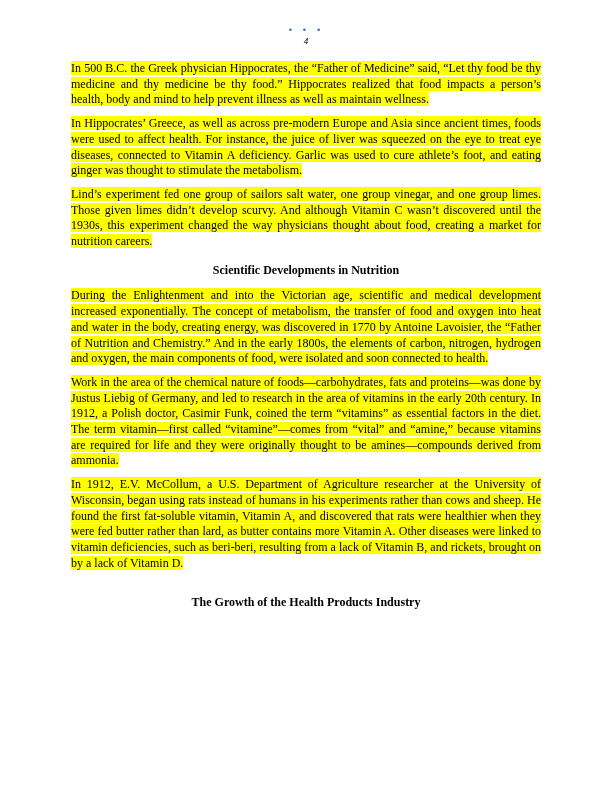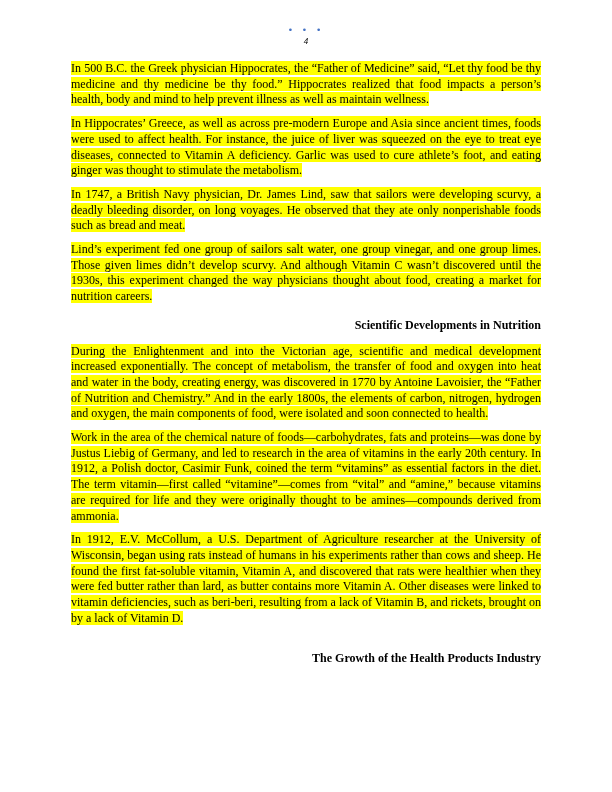--- a/index.html
+++ b/index.html
@@ -46,41 +46,40 @@
     text-align: justify;
   }
   p.para .hl {
     background: var(--highlight-color, #ffff00);
   }
   h2.heading {
     font-size: 12px;
     line-height: 15.7px;
     font-weight: bold;
     margin: 13px 0 10px 0;
-    text-align: right;
+    text-align: center;
   }
   h2.heading.last {
     margin-top: 24px;
   }
 </style>
 </head>
 <body>
 
 <div class="page">
 
   <header class="page-header">
     <div class="dots">• • •</div>
     <div class="page-num">4</div>
   </header>
 
   <p class="para"><span class="hl">In 500 B.C. the Greek physician Hippocrates, the “Father of Medicine” said, “Let thy food be thy medicine and thy medicine be thy food.” Hippocrates realized that food impacts a person’s health, body and mind to help prevent illness as well as maintain wellness.</span></p>
 
   <p class="para"><span class="hl">In Hippocrates’ Greece, as well as across pre-modern Europe and Asia since ancient times, foods were used to affect health. For instance, the juice of liver was squeezed on the eye to treat eye diseases, connected to Vitamin A deficiency. Garlic was used to cure athlete’s foot, and eating ginger was thought to stimulate the metabolism.</span></p>
 
-  <p class="para"><span class="hl">In 1747, a British Navy physician, Dr. James Lind, saw that sailors were developing scurvy, a deadly bleeding disorder, on long voyages. He observed that they ate only nonperishable foods such as bread and meat.</span></p>
 
   <p class="para"><span class="hl">Lind’s experiment fed one group of sailors salt water, one group vinegar, and one group limes. Those given limes didn’t develop scurvy. And although Vitamin C wasn’t discovered until the 1930s, this experiment changed the way physicians thought about food, creating a market for nutrition careers.</span></p>
 
   <h2 class="heading">Scientific Developments in Nutrition</h2>
 
   <p class="para"><span class="hl">During the Enlightenment and into the Victorian age, scientific and medical development increased exponentially. The concept of metabolism, the transfer of food and oxygen into heat and water in the body, creating energy, was discovered in 1770 by Antoine Lavoisier, the “Father of Nutrition and Chemistry.” And in the early 1800s, the elements of carbon, nitrogen, hydrogen and oxygen, the main components of food, were isolated and soon connected to health.</span></p>
 
   <p class="para"><span class="hl">Work in the area of the chemical nature of foods—carbohydrates, fats and proteins—was done by Justus Liebig of Germany, and led to research in the area of vitamins in the early 20th century. In 1912, a Polish doctor, Casimir Funk, coined the term “vitamins” as essential factors in the diet. The term vitamin—first called “vitamine”—comes from “vital” and “amine,” because vitamins are required for life and they were originally thought to be amines—compounds derived from ammonia.</span></p>
 
   <p class="para"><span class="hl">In 1912, E.V. McCollum, a U.S. Department of Agriculture researcher at the University of Wisconsin, began using rats instead of humans in his experiments rather than cows and sheep. He found the first fat-soluble vitamin, Vitamin A, and discovered that rats were healthier when they were fed butter rather than lard, as butter contains more Vitamin A. Other diseases were linked to vitamin deficiencies, such as beri-beri, resulting from a lack of Vitamin B, and rickets, brought on by a lack of Vitamin D.</span></p>

